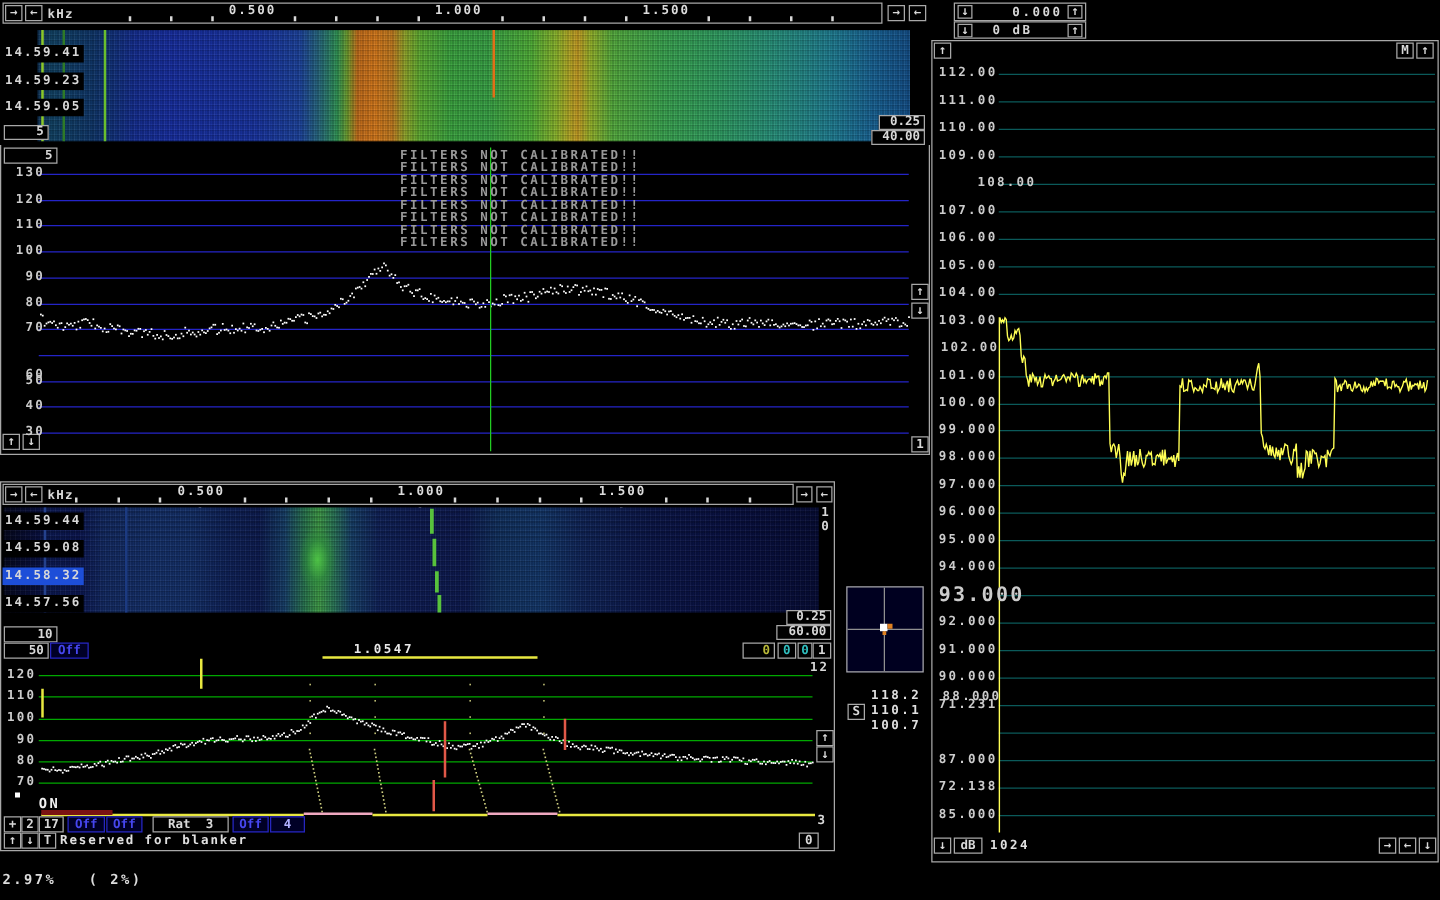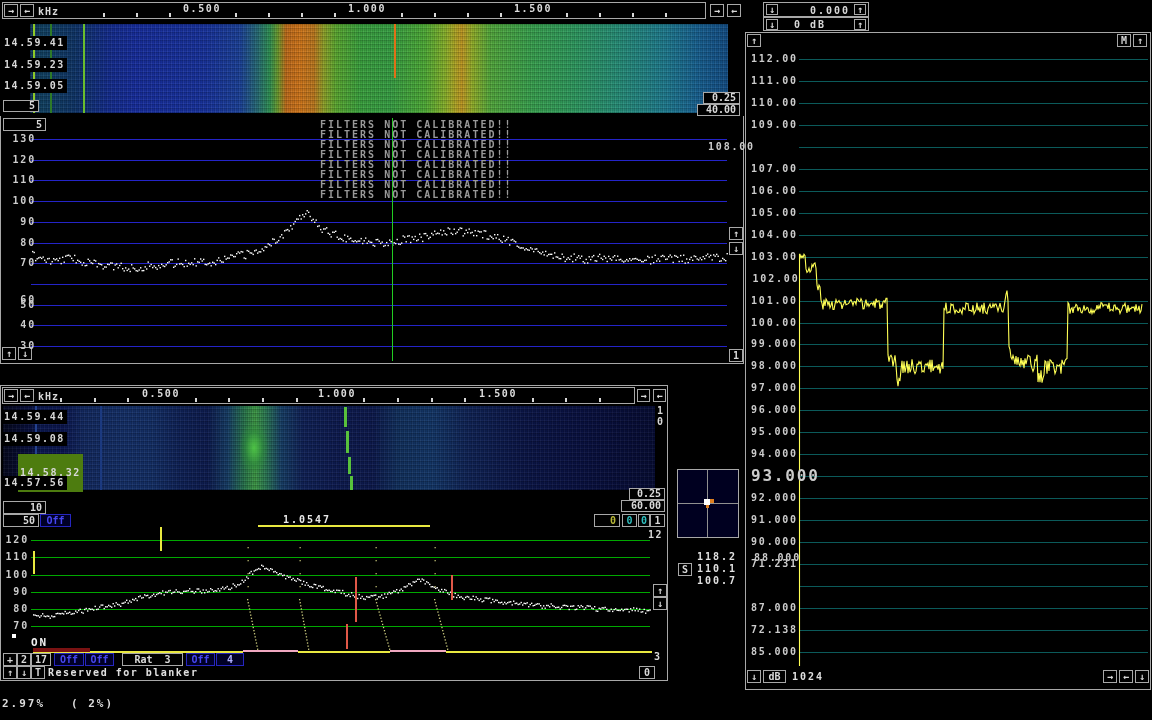--- a/index.html
+++ b/index.html
@@ -166,21 +166,21 @@
 
   <span class="lbl" style="left:2px;top:698px;font-size:11px;letter-spacing:2px;color:#dcdcdc">2.97%   ( 2%)</span>
 <div style="left: 159px; top: 406px; width: 2px; height: 6px; background: rgb(224, 224, 224); position: absolute;"></div>
     <div style="left: 335px; top: 406px; width: 2px; height: 6px; background: rgb(224, 224, 224); position: absolute;"></div>
     <div style="left: 496px; top: 406px; width: 2px; height: 6px; background: rgb(224, 224, 224); position: absolute;"></div>
     <div class="lbl" style="left: 2px; top: 36px; background: rgb(0, 0, 0); padding: 1px 2px; position: absolute;">14.59.41</div>
     <div class="lbl" style="left: 2px; top: 57.5px; background: rgb(0, 0, 0); padding: 1px 2px; position: absolute;">14.59.23</div>
     <div class="lbl" style="left: 2px; top: 79px; background: rgb(0, 0, 0); padding: 1px 2px; position: absolute;">14.59.05</div>
     <div class="lbl" style="left: 2px; top: 410px; background: rgb(0, 0, 0); padding: 1px 2px; position: absolute;">14.59.44</div>
     <div class="lbl" style="left: 2px; top: 432px; background: rgb(0, 0, 0); padding: 1px 2px; position: absolute;">14.59.08</div>
-    <div class="lbl" style="left: 2px; top: 454px; background: #4d7c0f; padding: 13px 2px; position: absolute; margin-left: 16px;">14.58.32</div>
+    <div class="lbl" style="left: 2px; top: 454px; background: #1d4ed8; padding: 1px 2px; position: absolute;">14.58.32</div>
     <div class="lbl" style="left: 2px; top: 476px; background: rgb(0, 0, 0); padding: 1px 2px; position: absolute;">14.57.56</div>
     <div style="left: 31px; top: 139px; width: 696px; height: 1px; background: rgb(36, 36, 200); position: absolute;"></div>
     <div class="lbl" style="left: 4px; top: 133px; width: 32px; text-align: right; position: absolute; font-size: 10px; letter-spacing: 1.8px; color: rgb(204, 204, 204);">130</div>
     <div style="left: 31px; top: 160px; width: 696px; height: 1px; background: rgb(36, 36, 200); position: absolute;"></div>
     <div class="lbl" style="left: 4px; top: 154px; width: 32px; text-align: right; position: absolute; font-size: 10px; letter-spacing: 1.8px; color: rgb(204, 204, 204);">120</div>
     <div style="left: 31px; top: 180px; width: 696px; height: 1px; background: rgb(36, 36, 200); position: absolute;"></div>
     <div class="lbl" style="left: 4px; top: 174px; width: 32px; text-align: right; position: absolute; font-size: 10px; letter-spacing: 1.8px; color: rgb(204, 204, 204);">110</div>
     <div style="left: 31px; top: 201px; width: 696px; height: 1px; background: rgb(36, 36, 200); position: absolute;"></div>
     <div class="lbl" style="left: 4px; top: 195px; width: 32px; text-align: right; position: absolute; font-size: 10px; letter-spacing: 1.8px; color: rgb(204, 204, 204);">100</div>
     <div style="left: 31px; top: 222px; width: 696px; height: 1px; background: rgb(36, 36, 200); position: absolute;"></div>
@@ -211,21 +211,21 @@
     <div class="lbl" style="left: 3px; top: 620px; width: 26px; text-align: right; position: absolute; font-size: 10px; letter-spacing: 1.8px; color: rgb(204, 204, 204);">70</div>
     <div style="left: 799px; top: 59px; width: 349px; height: 1px; background: rgb(11, 90, 90); position: absolute;"></div>
     <div class="lbl" style="left: 751px; top: 53px; width: 50px; text-align: left; position: absolute; font-size: 10px; letter-spacing: 1.8px; color: rgb(204, 204, 204);">112.00</div>
     <div style="left: 799px; top: 81px; width: 349px; height: 1px; background: rgb(11, 90, 90); position: absolute;"></div>
     <div class="lbl" style="left: 751px; top: 75px; width: 50px; text-align: left; position: absolute; font-size: 10px; letter-spacing: 1.8px; color: rgb(204, 204, 204);">111.00</div>
     <div style="left: 799px; top: 103px; width: 349px; height: 1px; background: rgb(11, 90, 90); position: absolute;"></div>
     <div class="lbl" style="left: 751px; top: 97px; width: 50px; text-align: left; position: absolute; font-size: 10px; letter-spacing: 1.8px; color: rgb(204, 204, 204);">110.00</div>
     <div style="left: 799px; top: 125px; width: 349px; height: 1px; background: rgb(11, 90, 90); position: absolute;"></div>
     <div class="lbl" style="left: 751px; top: 119px; width: 50px; text-align: left; position: absolute; font-size: 10px; letter-spacing: 1.8px; color: rgb(204, 204, 204);">109.00</div>
     <div style="left: 799px; top: 147px; width: 349px; height: 1px; background: rgb(11, 90, 90); position: absolute;"></div>
-    <div class="lbl" style="left: 708px; top: 141px; width: 50px; text-align: left; position: absolute; font-size: 10px; letter-spacing: 1.8px; color: rgb(204, 204, 204);">108.00</div>
+    <div class="lbl" style="left: 782px; top: 141px; width: 50px; text-align: left; position: absolute; font-size: 10px; letter-spacing: 1.8px; color: rgb(204, 204, 204);">108.00</div>
     <div style="left: 799px; top: 169px; width: 349px; height: 1px; background: rgb(11, 90, 90); position: absolute;"></div>
     <div class="lbl" style="left: 751px; top: 163px; width: 50px; text-align: left; position: absolute; font-size: 10px; letter-spacing: 1.8px; color: rgb(204, 204, 204);">107.00</div>
     <div style="left: 799px; top: 191px; width: 349px; height: 1px; background: rgb(11, 90, 90); position: absolute;"></div>
     <div class="lbl" style="left: 751px; top: 185px; width: 50px; text-align: left; position: absolute; font-size: 10px; letter-spacing: 1.8px; color: rgb(204, 204, 204);">106.00</div>
     <div style="left: 799px; top: 213px; width: 349px; height: 1px; background: rgb(11, 90, 90); position: absolute;"></div>
     <div class="lbl" style="left: 751px; top: 207px; width: 50px; text-align: left; position: absolute; font-size: 10px; letter-spacing: 1.8px; color: rgb(204, 204, 204);">105.00</div>
     <div style="left: 799px; top: 235px; width: 349px; height: 1px; background: rgb(11, 90, 90); position: absolute;"></div>
     <div class="lbl" style="left: 751px; top: 229px; width: 50px; text-align: left; position: absolute; font-size: 10px; letter-spacing: 1.8px; color: rgb(204, 204, 204);">104.00</div>
     <div style="left: 799px; top: 257px; width: 349px; height: 1px; background: rgb(11, 90, 90); position: absolute;"></div>
     <div class="lbl" style="left: 751px; top: 251px; width: 50px; text-align: left; position: absolute; font-size: 10px; letter-spacing: 1.8px; color: rgb(204, 204, 204);">103.00</div>

